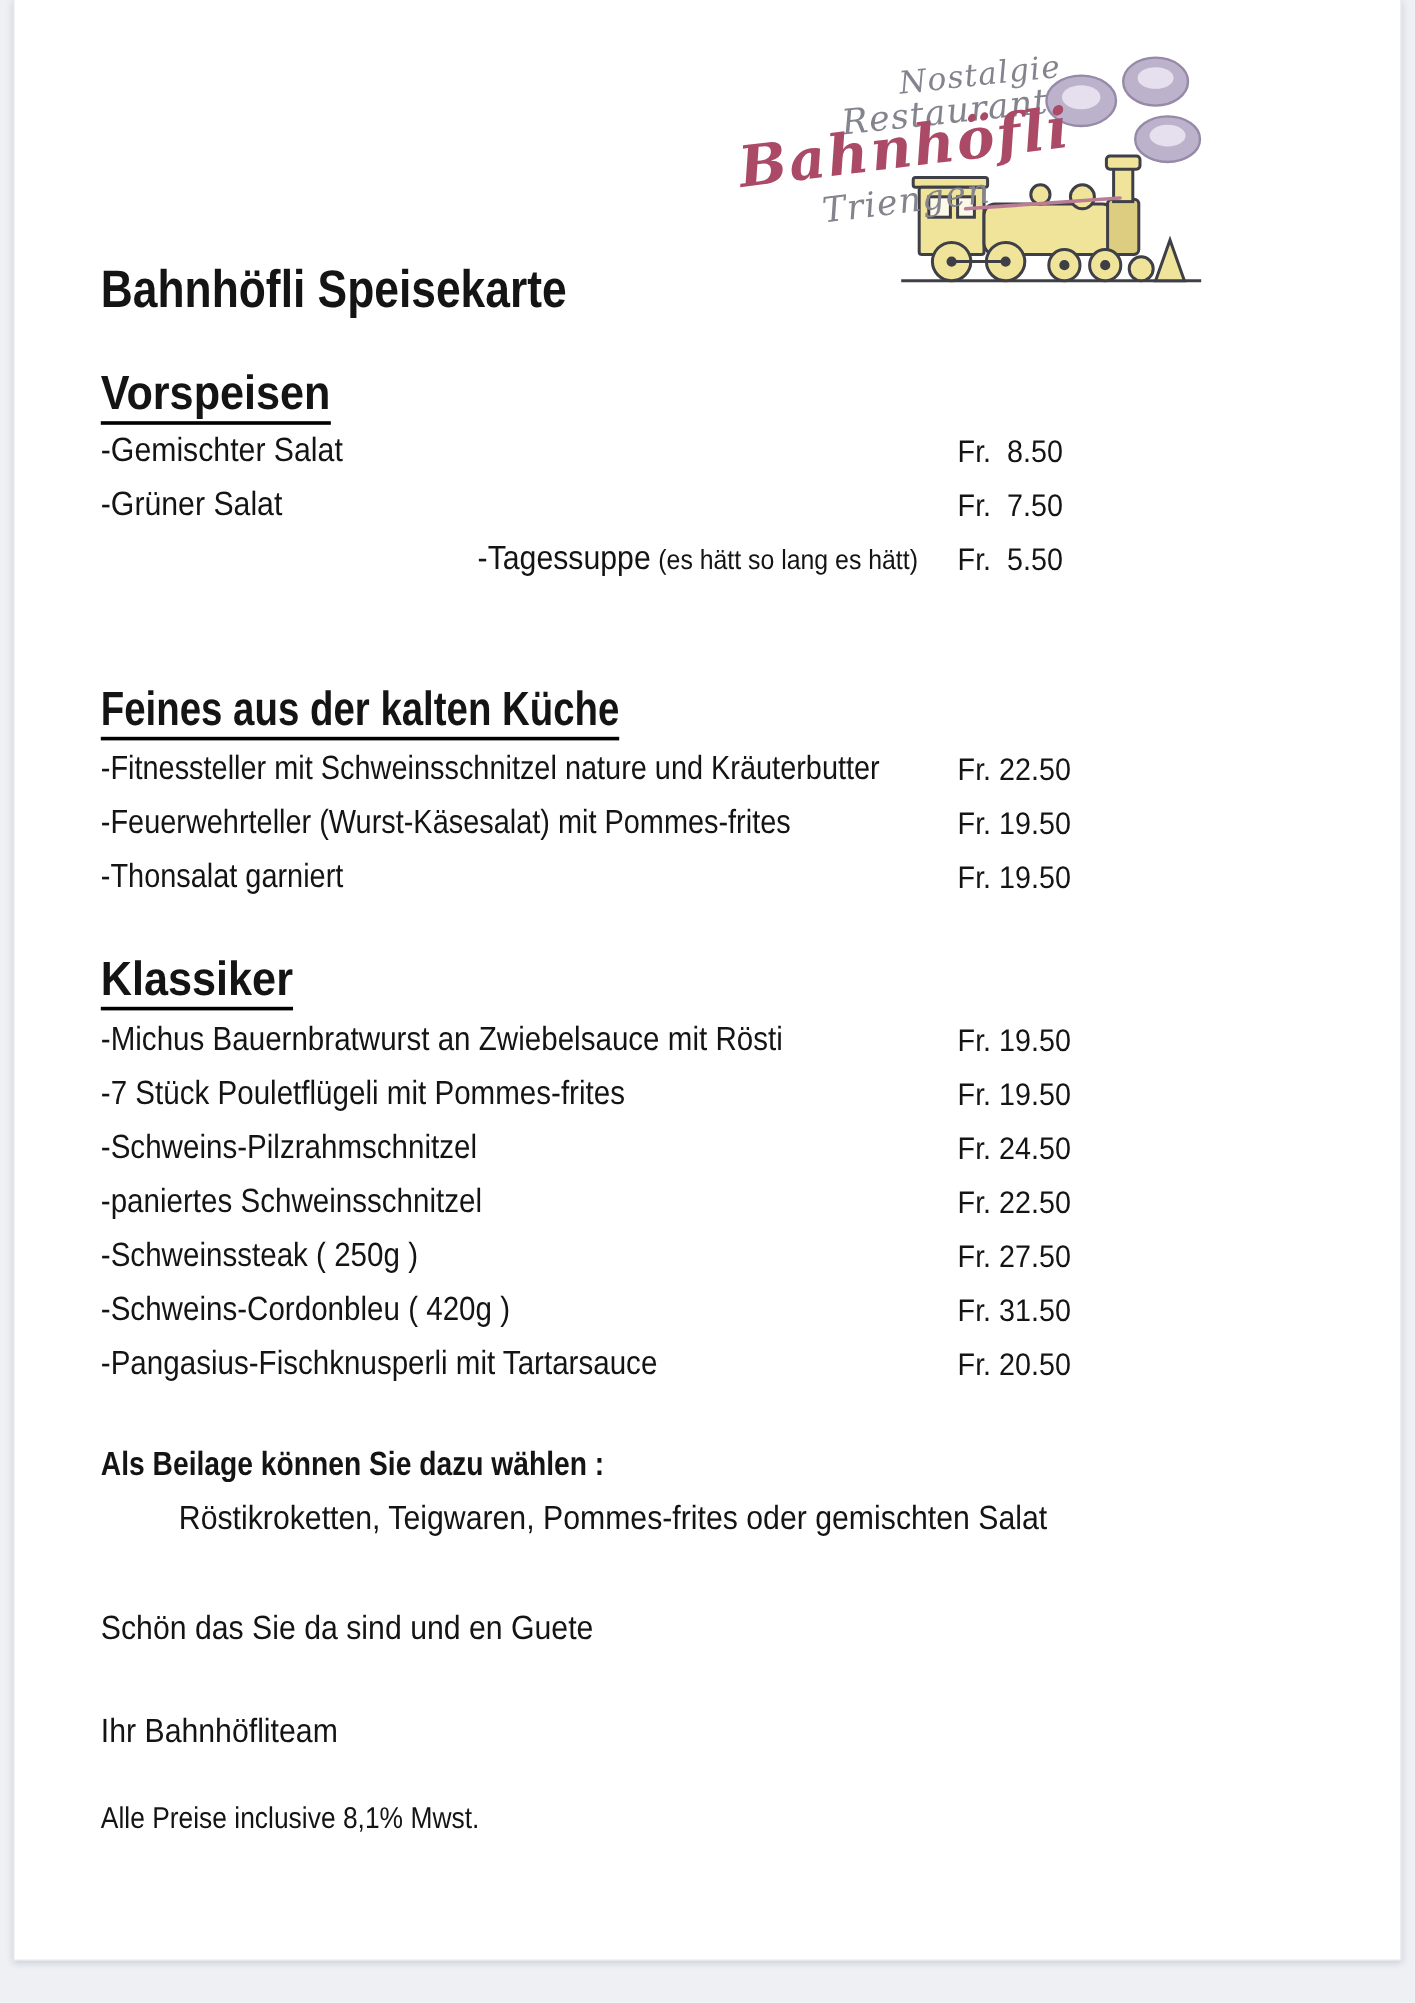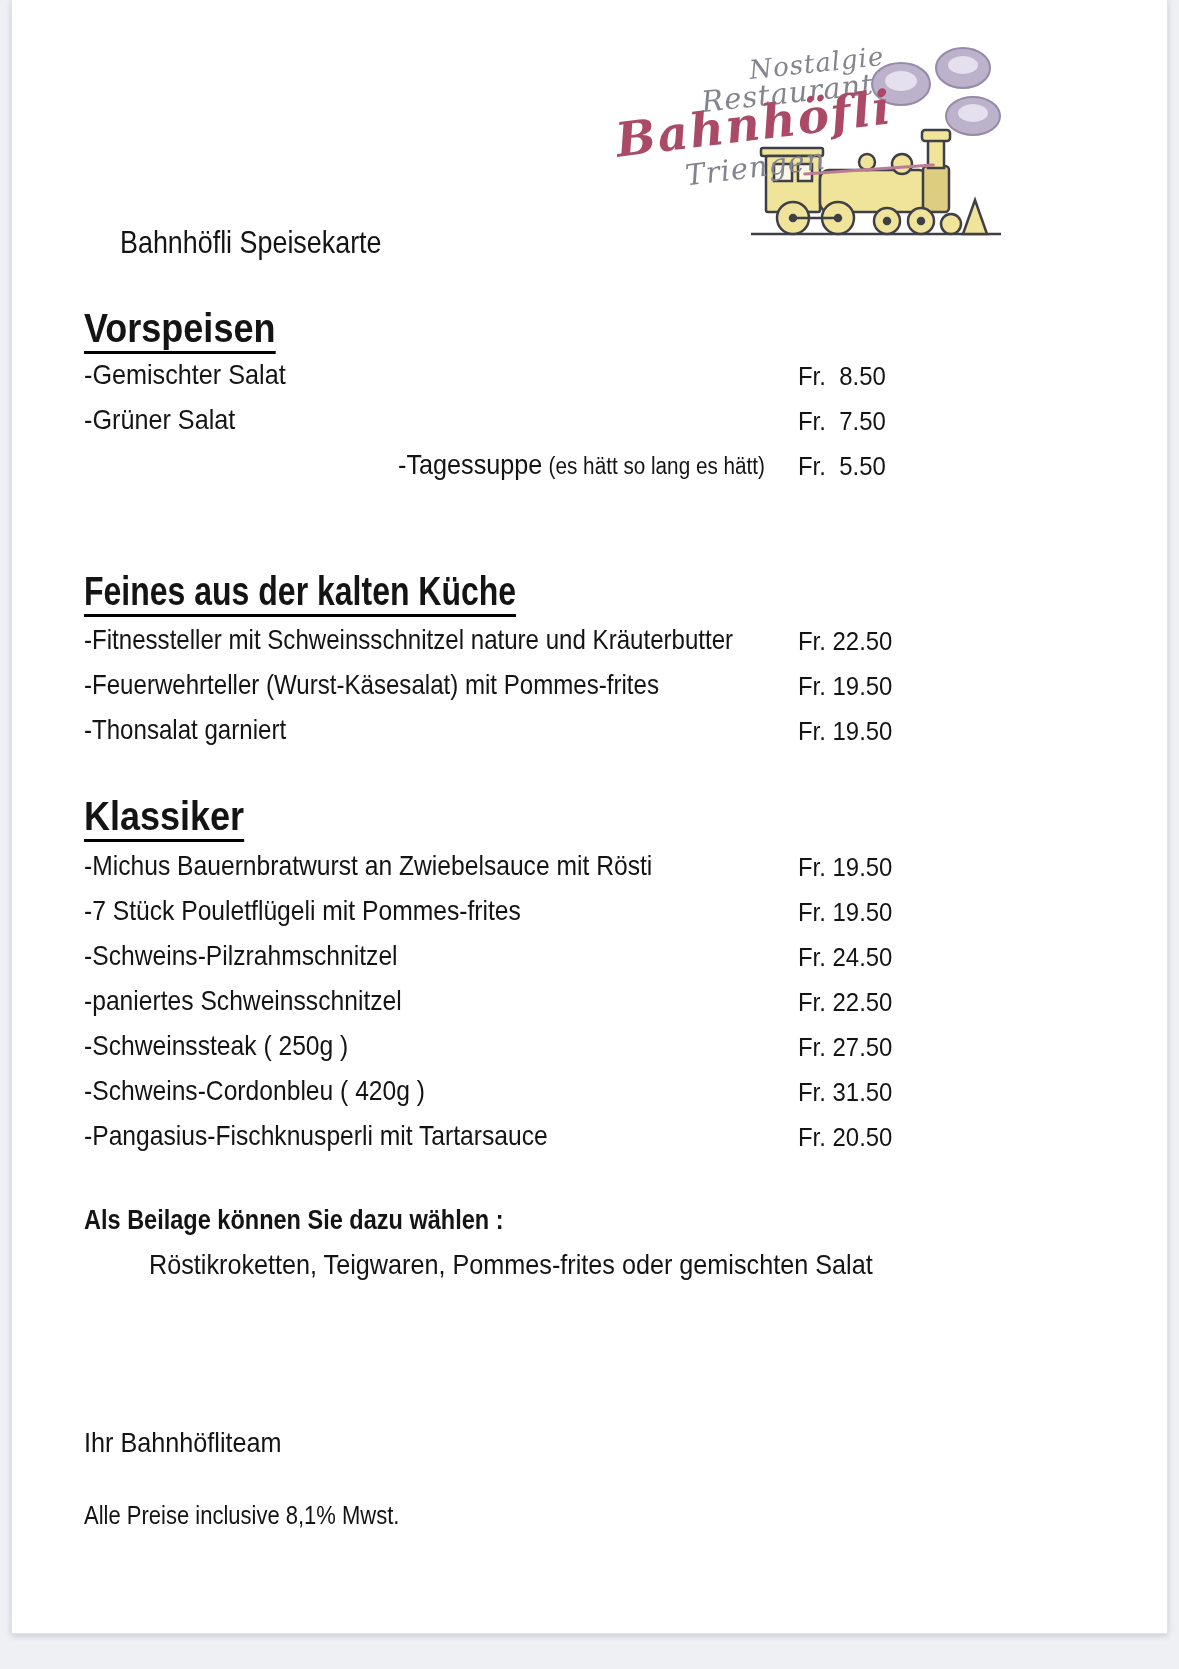--- a/index.html
+++ b/index.html
@@ -17,21 +17,21 @@
     background:#ffffff;
     border:1px solid #e1e1e8; border-top:none;
     box-shadow:0 2px 6px rgba(50,50,80,.18);
   }
   .abs { position:absolute; white-space:nowrap; }
   .cx80 { display:inline-block; transform:scaleX(.80); transform-origin:0 60%; }
   .cx84 { display:inline-block; transform:scaleX(.84); transform-origin:0 60%; }
   .cx86 { display:inline-block; transform:scaleX(.86); transform-origin:0 60%; }
   .cx88 { display:inline-block; transform:scaleX(.88); transform-origin:0 60%; }
   .cx90 { display:inline-block; transform:scaleX(.90); transform-origin:0 60%; }
-  .title { font-size:32px; font-weight:normal; line-height:40px;margin-left:36px; }
+  .title { font-size:44px; font-weight:bold; line-height:40px; }
   .h { font-size:40px; font-weight:bold; line-height:37px; }
   .h .u { border-bottom:3px solid #000; padding-bottom:1px; }
   .row { position:absolute; left:72px; width:1035px; height:34px;
          font-size:28px; line-height:34px; }
   .row .price {
     position:absolute; left:714px; top:1px;
     font-size:26px; white-space:pre;
     transform:scaleX(.92); transform-origin:0 50%;
   }
   .note { font-size:23px; margin-left:7px; }
@@ -174,20 +174,23 @@
     <span class="price">Fr. 20.50</span>
   </div>
 
   <div class="abs" style="left:137px; top:1248px; font-size:28px; line-height:34px;">
     <span class="cx90">Röstikroketten, Teigwaren, Pommes-frites oder gemischten Salat</span>
   </div>
   <div class="abs bold" style="left:72px; top:1203px; font-size:28px; line-height:34px;">
     <span class="cx84">Als Beilage können Sie dazu wählen :</span>
   </div>
 
+  <div class="abs" style="left:72px; top:1340px; font-size:28px; line-height:34px;">
+    <span class="cx90">Schön das Sie da sind und en Guete</span>
+  </div>
   <div class="abs" style="left:72px; top:1426px; font-size:28px; line-height:34px;">
     <span class="cx90">Ihr Bahnhöfliteam</span>
   </div>
 
   <div class="abs small" style="left:72px; top:1500px;">
     <span class="cx88">Alle Preise inclusive 8,1% Mwst.</span>
   </div>
 
 </div>
 

